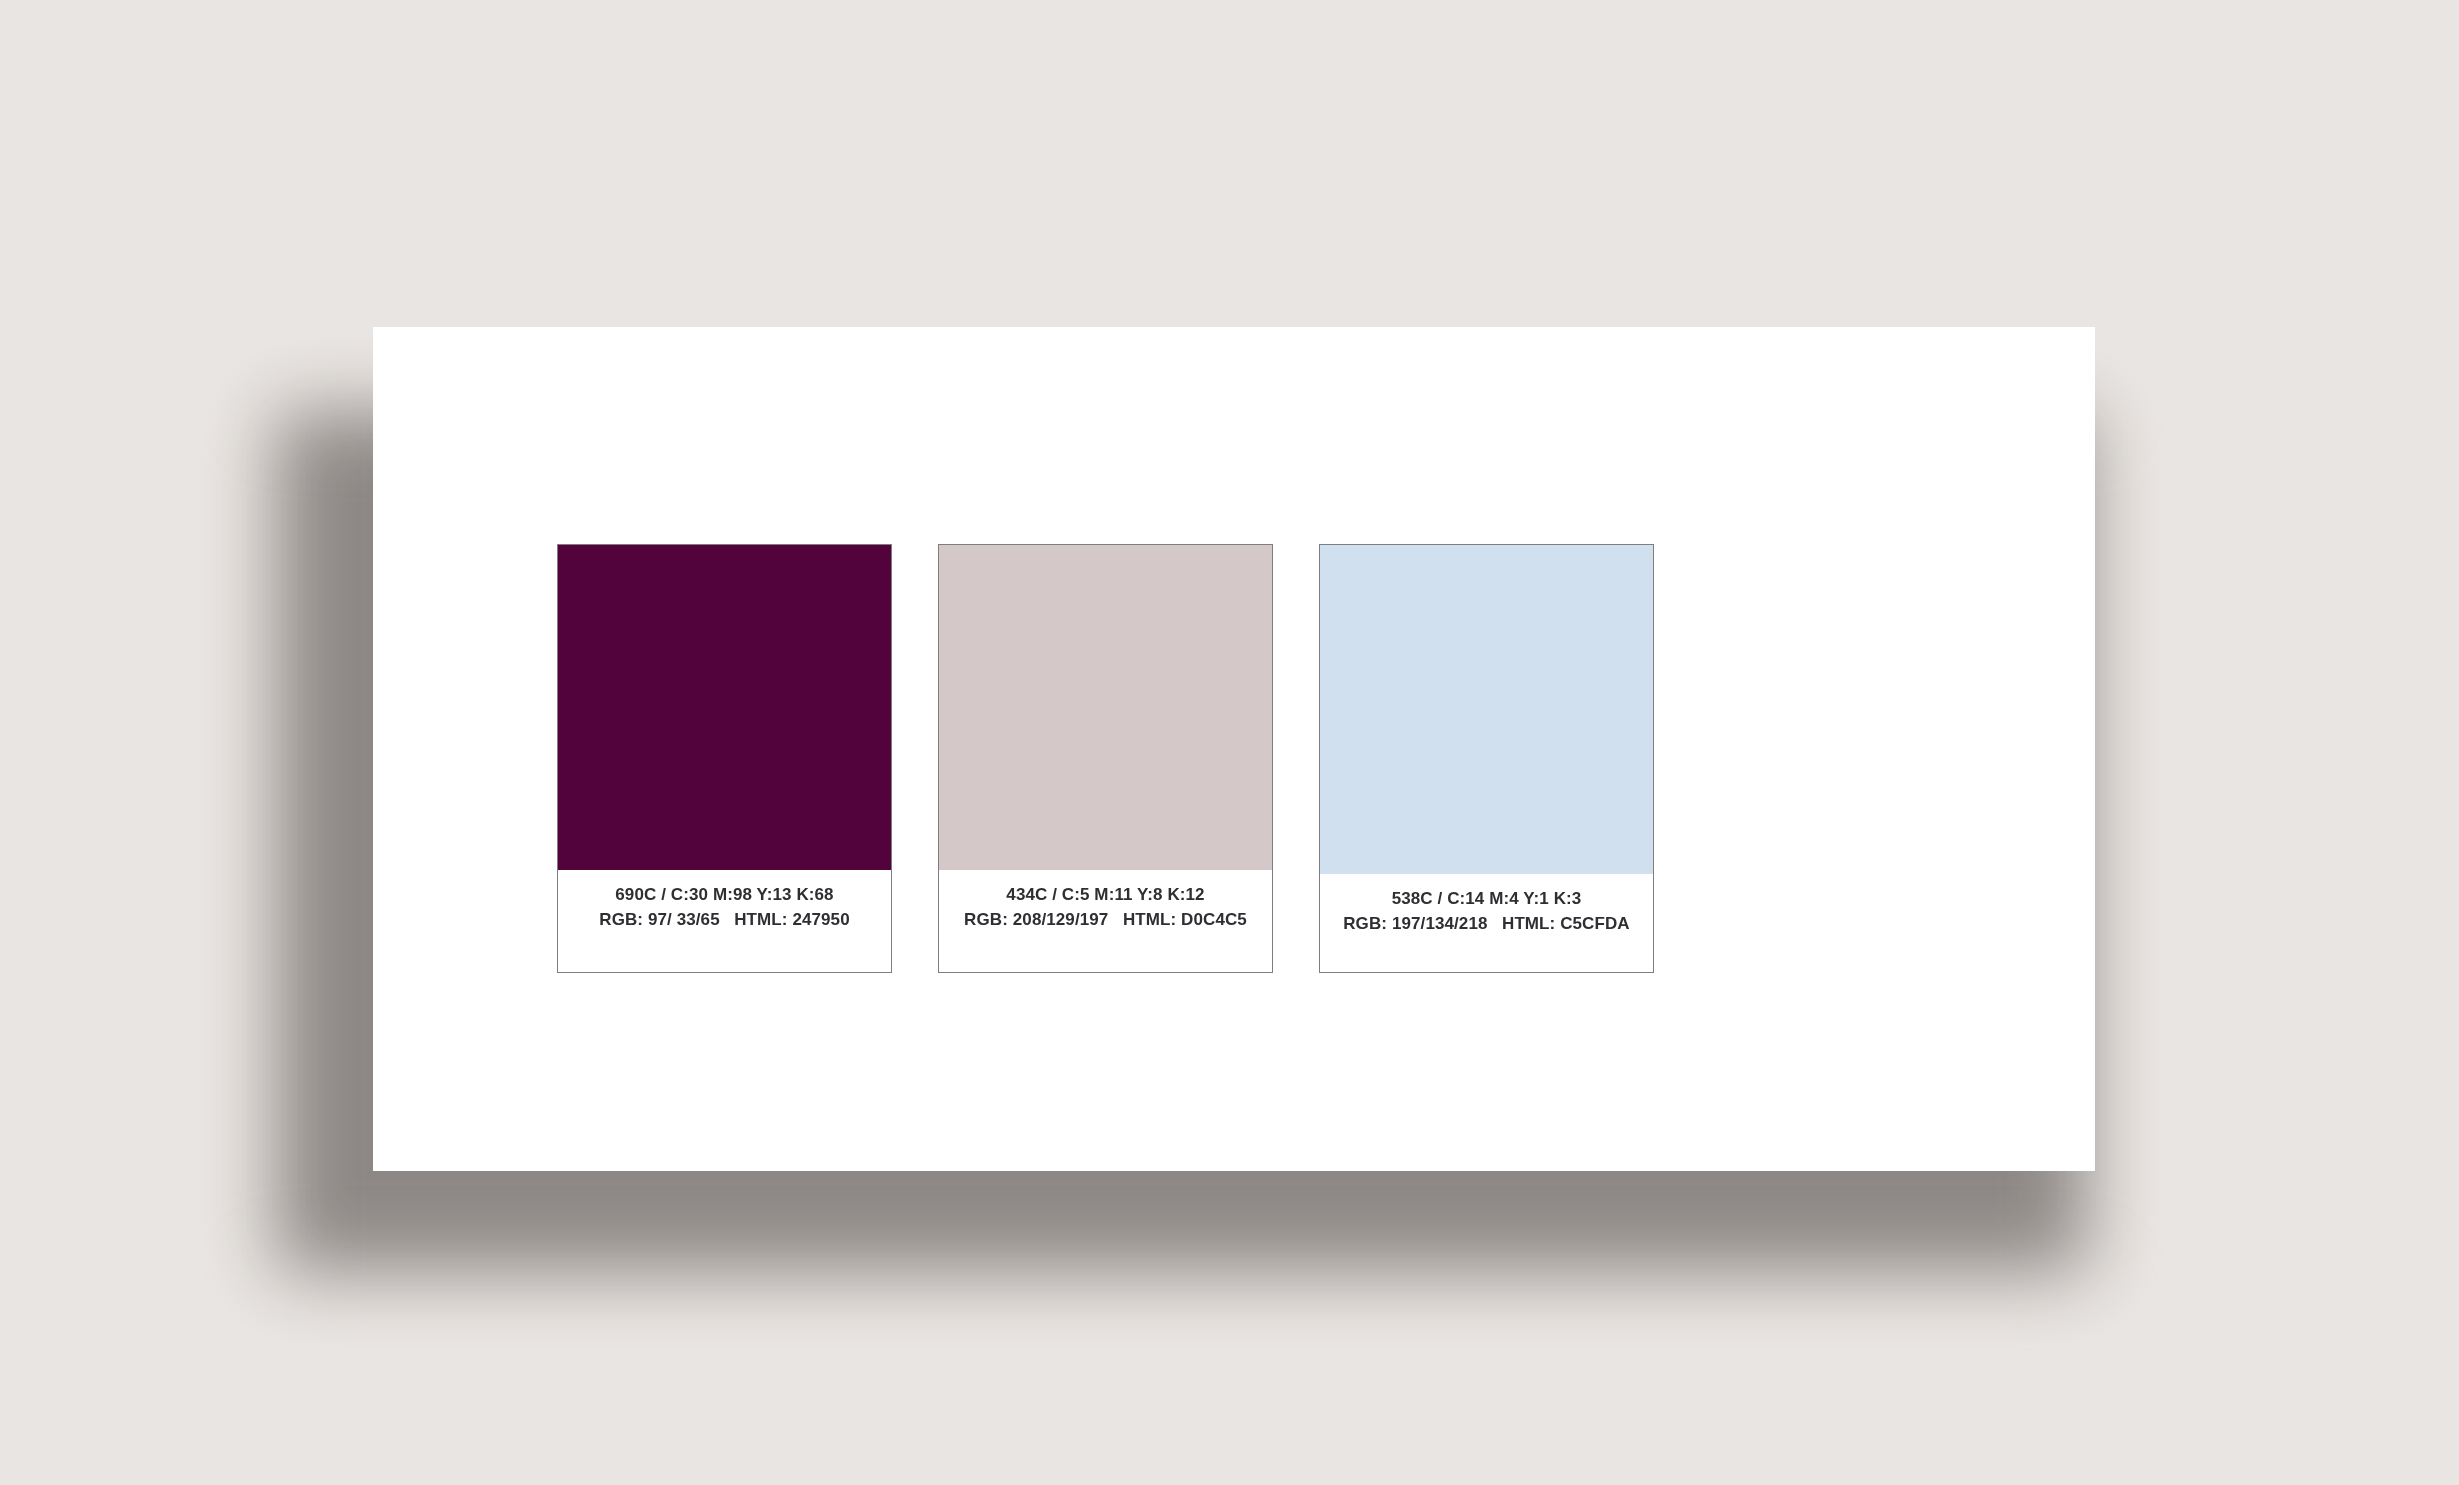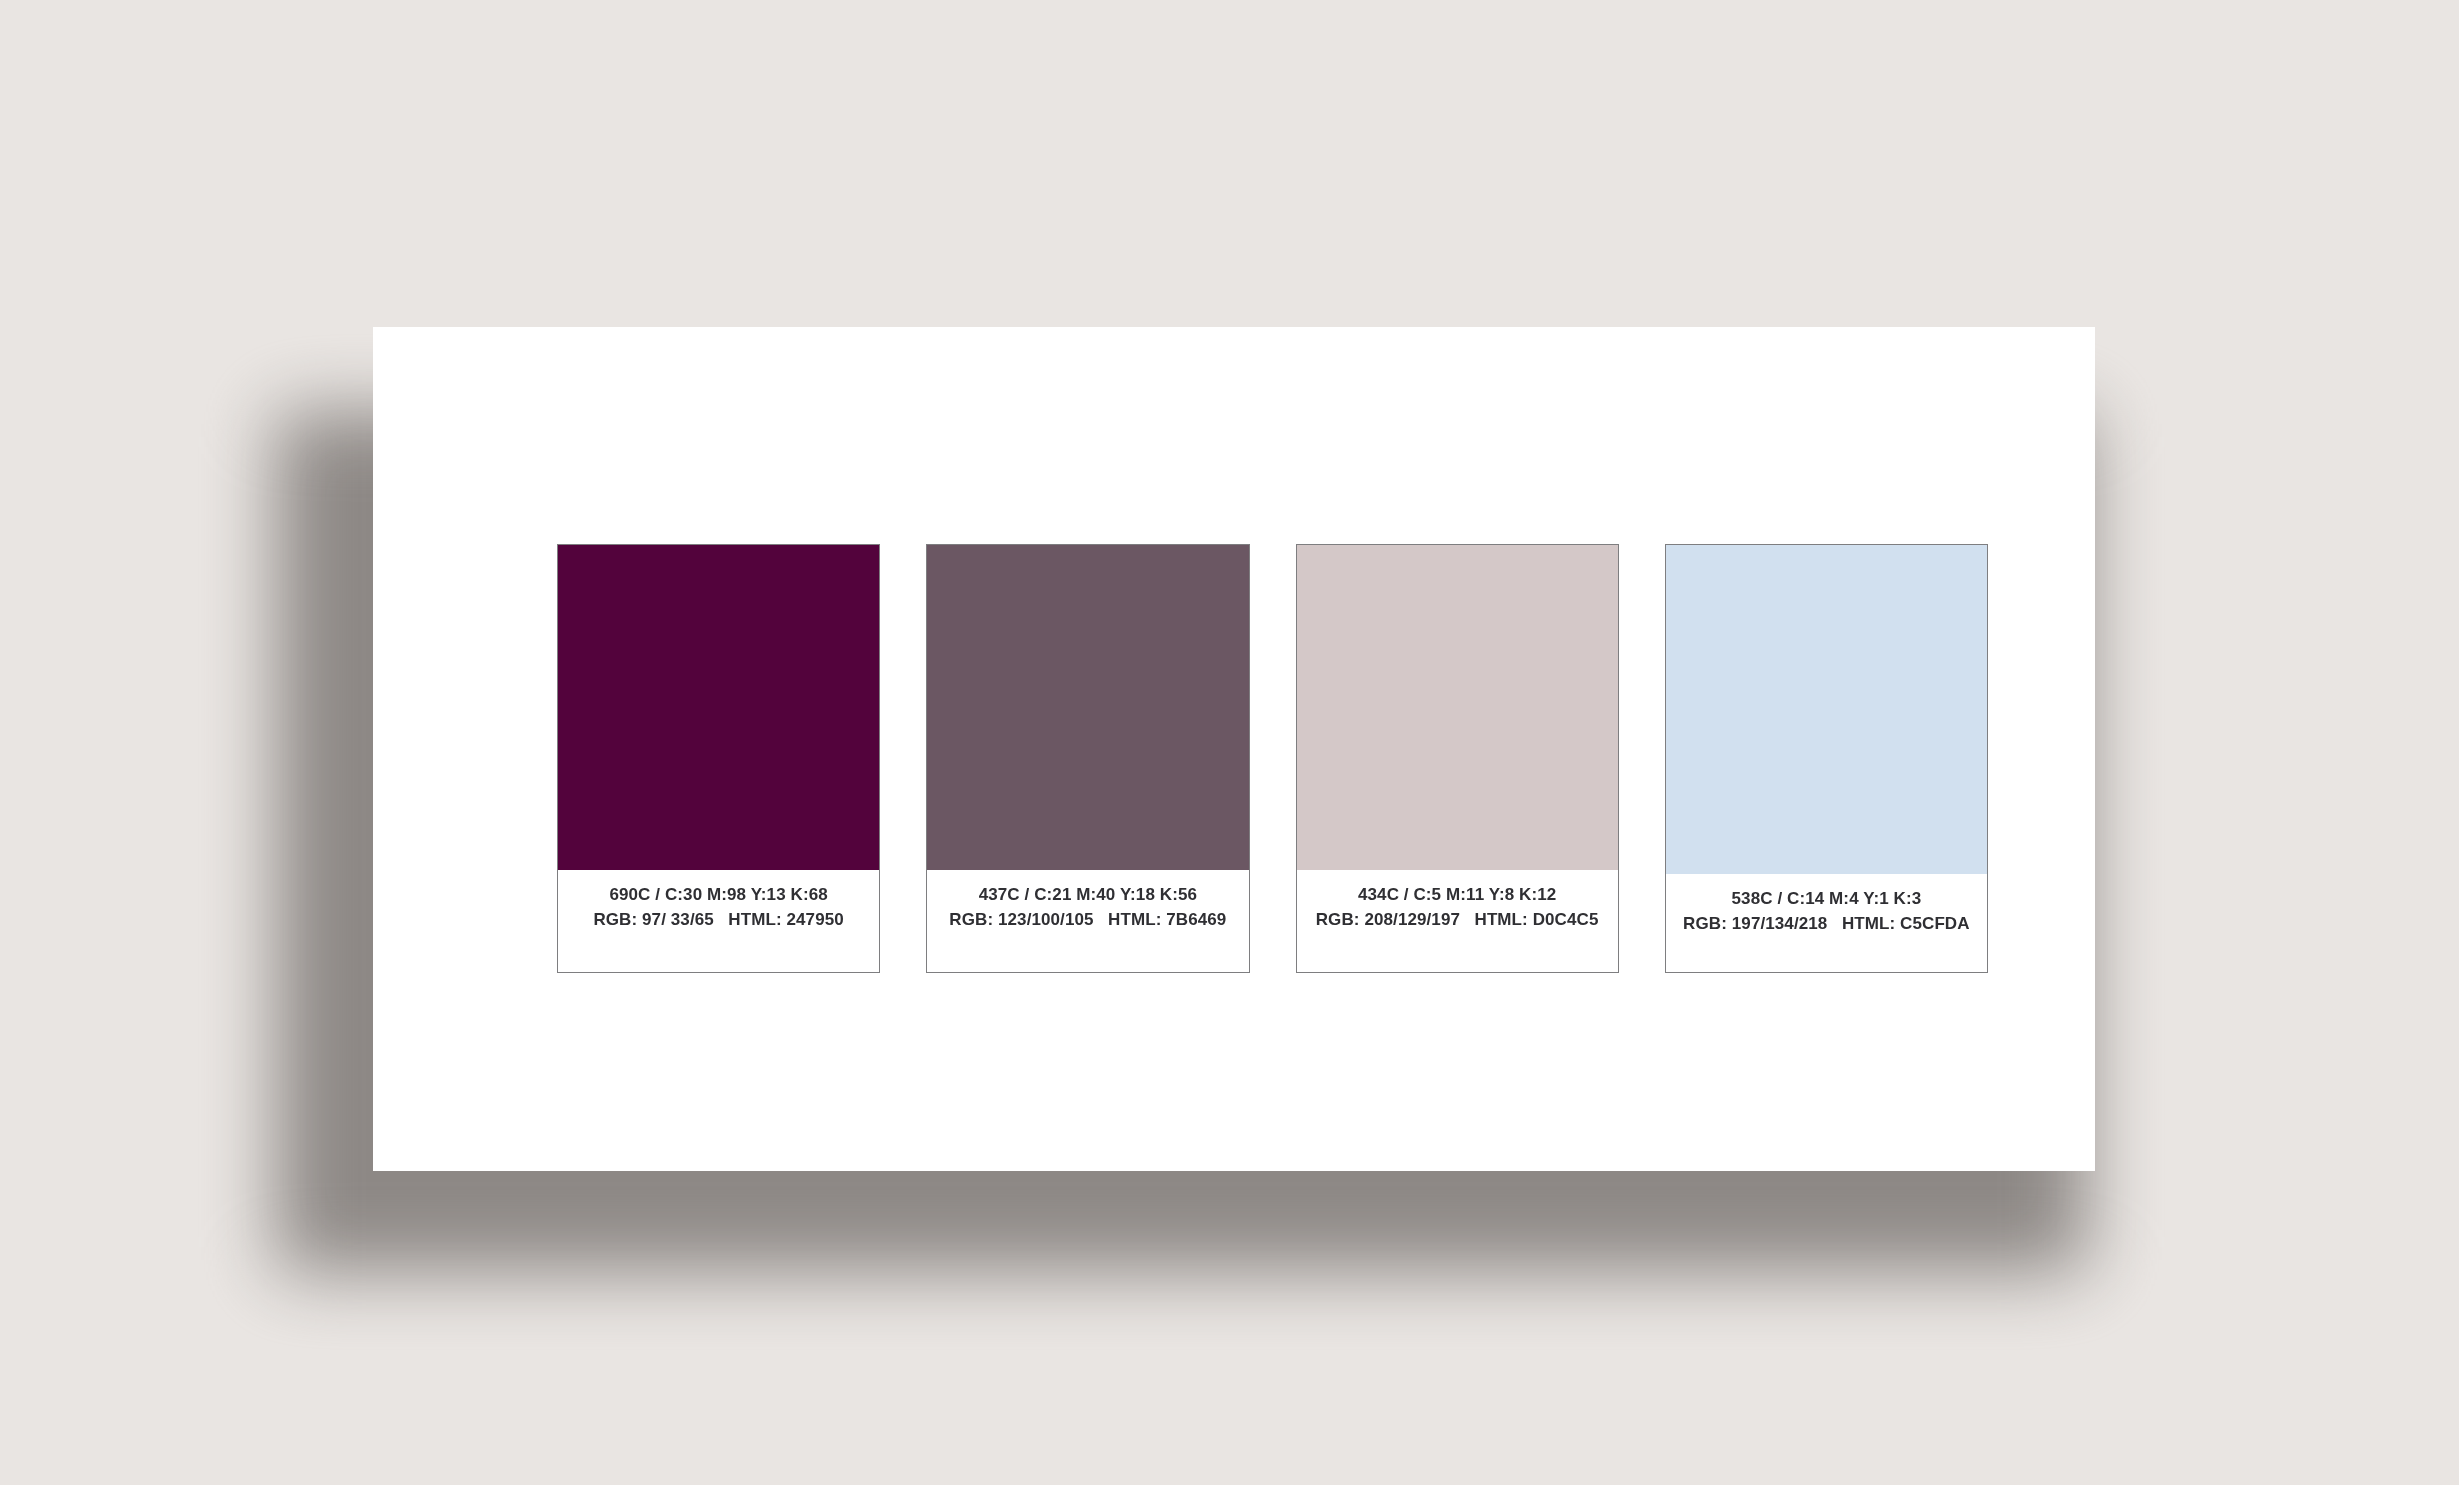--- a/index.html
+++ b/index.html
@@ -97,27 +97,20 @@
 <div id="swatch-row">
 
   <div class="swatch-card">
     <div class="swatch-color" style="background: rgb(83, 3, 60);"></div>
     <div class="swatch-info">
       <span class="swatch-line">690C / C:30 M:98 Y:13 K:68</span>
       <span class="swatch-line">RGB: 97/ 33/65   HTML: 247950</span>
     </div>
   </div>
 
-  <div class="swatch-card">
-    <div class="swatch-color" style="background: rgb(107, 87, 99);"></div>
-    <div class="swatch-info">
-      <span class="swatch-line">437C / C:21 M:40 Y:18 K:56</span>
-      <span class="swatch-line">RGB: 123/100/105   HTML: 7B6469</span>
-    </div>
-  </div>
 
   <div class="swatch-card">
     <div class="swatch-color" style="background: rgb(212, 200, 200);"></div>
     <div class="swatch-info">
       <span class="swatch-line">434C / C:5 M:11 Y:8 K:12</span>
       <span class="swatch-line">RGB: 208/129/197   HTML: D0C4C5</span>
     </div>
   </div>
 
   <div class="swatch-card tall">

